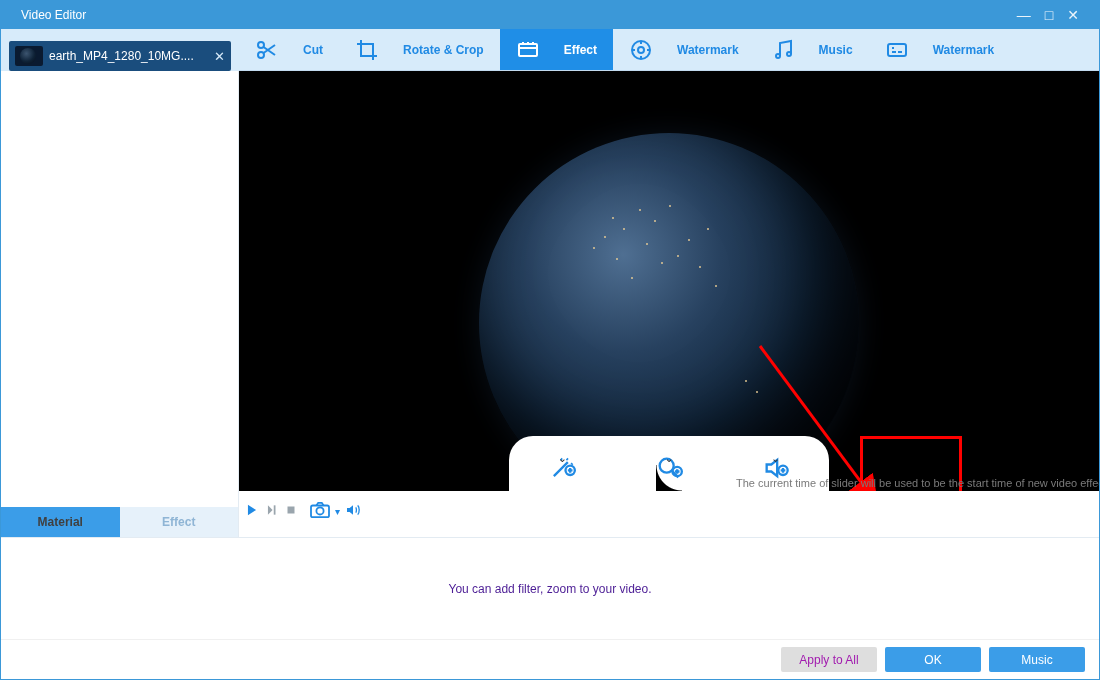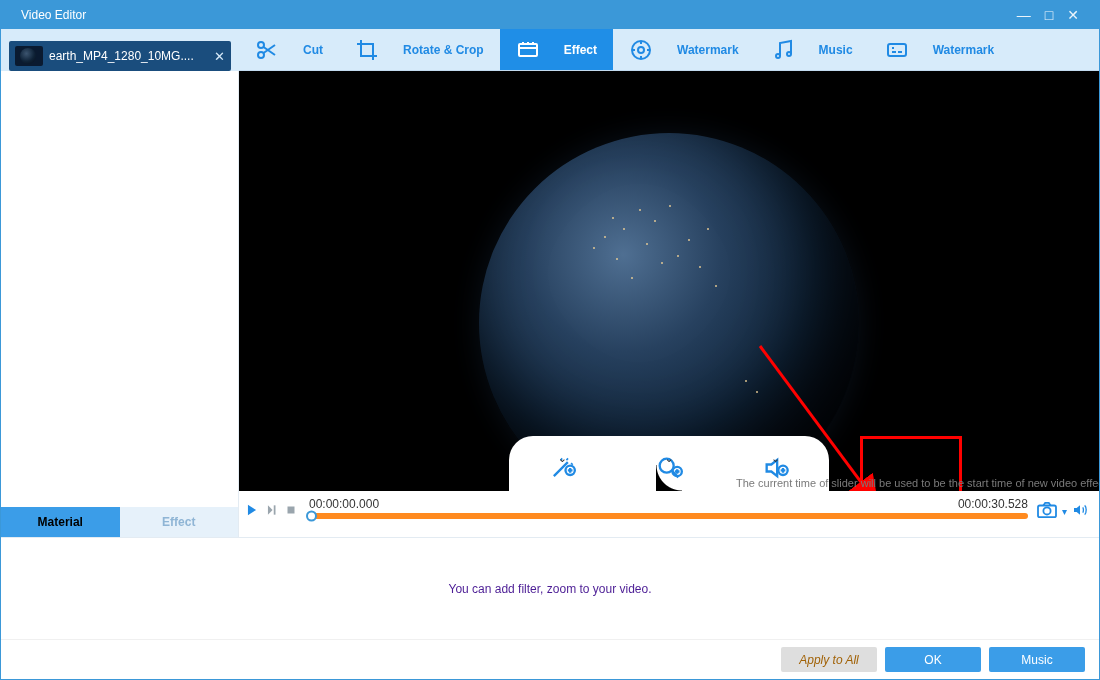--- a/index.html
+++ b/index.html
@@ -21,21 +21,21 @@
   .toolbar{flex:1;display:flex;align-items:stretch;background:#d7ebfa;border-bottom:1px solid #c2dbef;}
   .tool{display:flex;align-items:center;gap:24px;padding:0 16px;color:#208ae4;font-weight:bold;font-size:13px;}
   .tool.active{background:#1f8ee7;color:#fff;}
   .tool .icon{width:24px;height:24px;display:inline-flex;align-items:center;justify-content:center;}
   
   .mainrow{flex:1;display:flex;min-height:0;}
   .sidebar{width:238px;background:#fff;border-right:1px solid #e3ebf2;display:flex;flex-direction:column;}
   .sidebar-fill{flex:1;}
   .sidebar-tabs{display:flex;height:30px;}
   .sidebar-tabs .st{flex:1;text-align:center;line-height:30px;font-weight:bold;color:#8fb5d5;background:#e6f1fa;}
-  .sidebar-tabs .st.active{background:#3b9de8;color:#000000;}
+  .sidebar-tabs .st.active{background:#3b9de8;color:#404040;}
   .stage{flex:1;display:flex;flex-direction:column;background:#fff;position:relative;}
   .preview{height:420px;background:#000;position:relative;margin:0;overflow:hidden;}
   
   .earth{position:absolute;left:50%;top:60%;transform:translate(-50%,-50%);width:380px;height:380px;border-radius:50%;
     background:radial-gradient(circle at 38% 32%,#4f6f92 0%,#27415f 28%,#0f2338 55%,#060d19 80%);
     box-shadow:inset -30px -50px 80px rgba(0,0,0,.85),0 0 30px rgba(60,110,170,.15);}
   .earth .lights{position:absolute;inset:0;border-radius:50%;}
   .earth .dot{position:absolute;width:2px;height:2px;background:rgba(240,210,150,.9);border-radius:50%;}
   
   .actionbar{position:absolute;left:50%;bottom:0;transform:translateX(-50%);width:320px;height:55px;background:#fff;border-radius:24px 24px 0 0;display:flex;justify-content:space-around;align-items:flex-end;padding-bottom:6px;z-index:3;}
@@ -55,21 +55,21 @@
   .tline-times{display:flex;justify-content:space-between;color:#333;font-size:11px;margin-bottom:2px;}
   .track{position:relative;height:6px;background:#ff8a1f;border-radius:3px;}
   .track .knob{position:absolute;left:0;top:50%;transform:translate(-3px,-50%);width:11px;height:11px;border:2px solid #3b98d8;background:#fff;border-radius:50%;}
   .right-tools{display:flex;align-items:center;gap:4px;}
   
   .bottom-panel{height:142px;background:#fff;border-top:1px solid #e3ebf2;display:flex;flex-direction:column;}
   .bottom-panel .msg{flex:1;display:flex;align-items:center;justify-content:center;color:#4c1d95;font-size:12px;}
   .footer{height:40px;display:flex;align-items:center;justify-content:flex-end;gap:8px;padding:0 14px;border-top:1px solid #f0f0f0;}
   .btn{height:25px;min-width:96px;border-radius:2px;font-size:12px;display:inline-flex;align-items:center;justify-content:center;}
   .btn.blue{background:#3b9de8;color:#fff;}
-  .btn.gray{background:#dedede;color:#a16207;font-style:italic;}
+  .btn.gray{background:#dedede;color:#a21caf;}
 </style>
 </head>
 <body>
 
 <div class="window">
 
   <div class="titlebar">
     <span class="title">Video  Editor</span>
     <div class="window-controls">
       <span>—</span>
@@ -228,29 +228,20 @@
                 <polygon points="5,3 19,12 5,21" fill="#208ae4"></polygon>
               </svg></span>
           <span><svg width="14" height="14" viewBox="0 0 24 24" fill="#9aa5ad">
                 <polygon points="5,4 13,12 5,20"></polygon>
                 <rect x="15" y="4" width="3" height="16"></rect>
               </svg></span>
           <span><svg width="12" height="12" viewBox="0 0 24 24">
                 <rect x="5" y="5" width="14" height="14" fill="#9aa5ad"></rect>
               </svg></span>
         </div>
-        <div class="tline-wrap">
-          <div class="tline-times">
-            <span>00:00:00.000</span>
-            <span>00:00:30.528</span>
-          </div>
-          <div class="track">
-            <span class="knob"></span>
-          </div>
-        </div>
         <div class="right-tools">
           <span><svg width="22" height="18" viewBox="0 0 24 20" fill="none" stroke="#208ae4" stroke-width="2">
                 <rect x="2" y="5" width="20" height="13" rx="2"></rect>
                 <circle cx="12" cy="11" r="4"></circle>
                 <path d="M8 5l2-3h4l2 3"></path>
               </svg></span>
           <span style="color:#208ae4;font-size:10px;">▾</span>
           <span><svg width="18" height="16" viewBox="0 0 24 24" fill="#208ae4">
                 <path d="M3 9v6h4l5 4V5L7 9H3z"></path>
                 <path d="M16 8c1.5 1 1.5 7 0 8M19 5c3 2 3 12 0 14" fill="none" stroke="#208ae4" stroke-width="2"></path>

